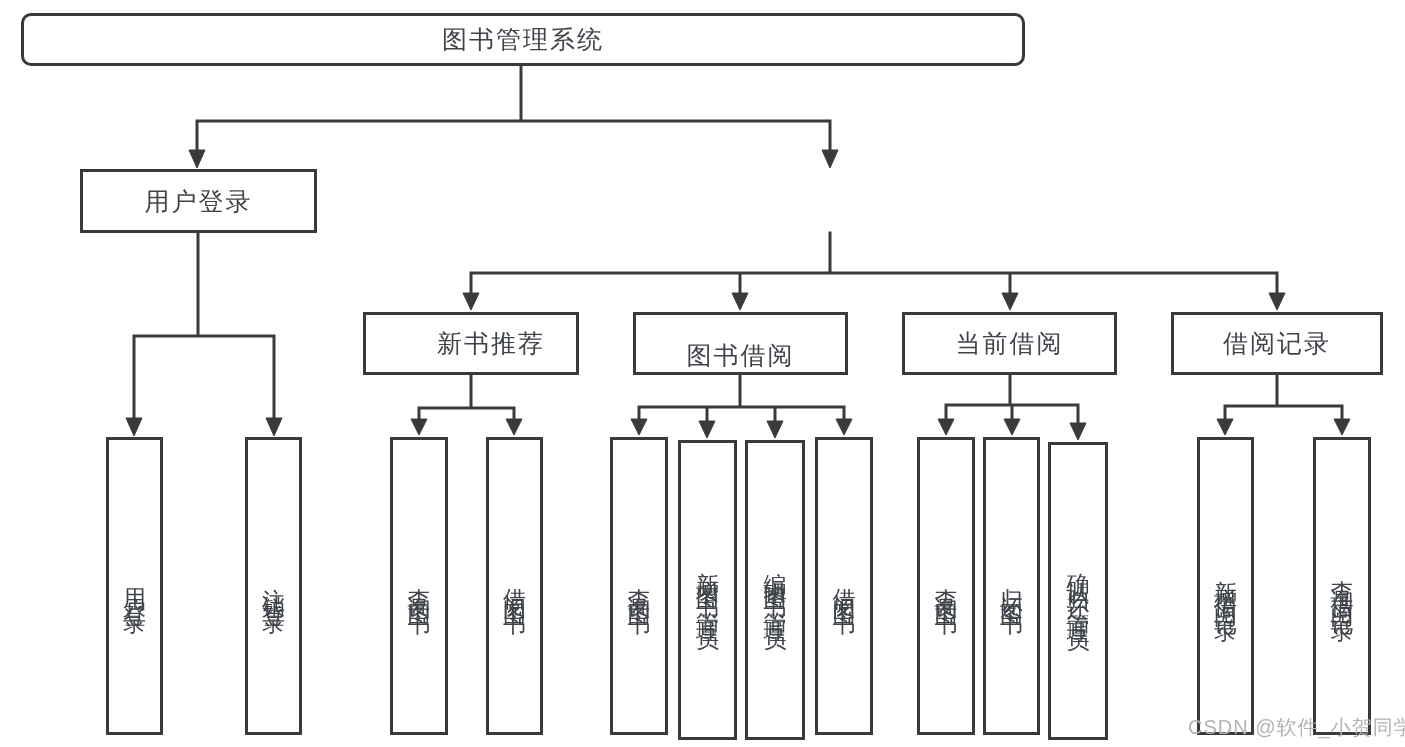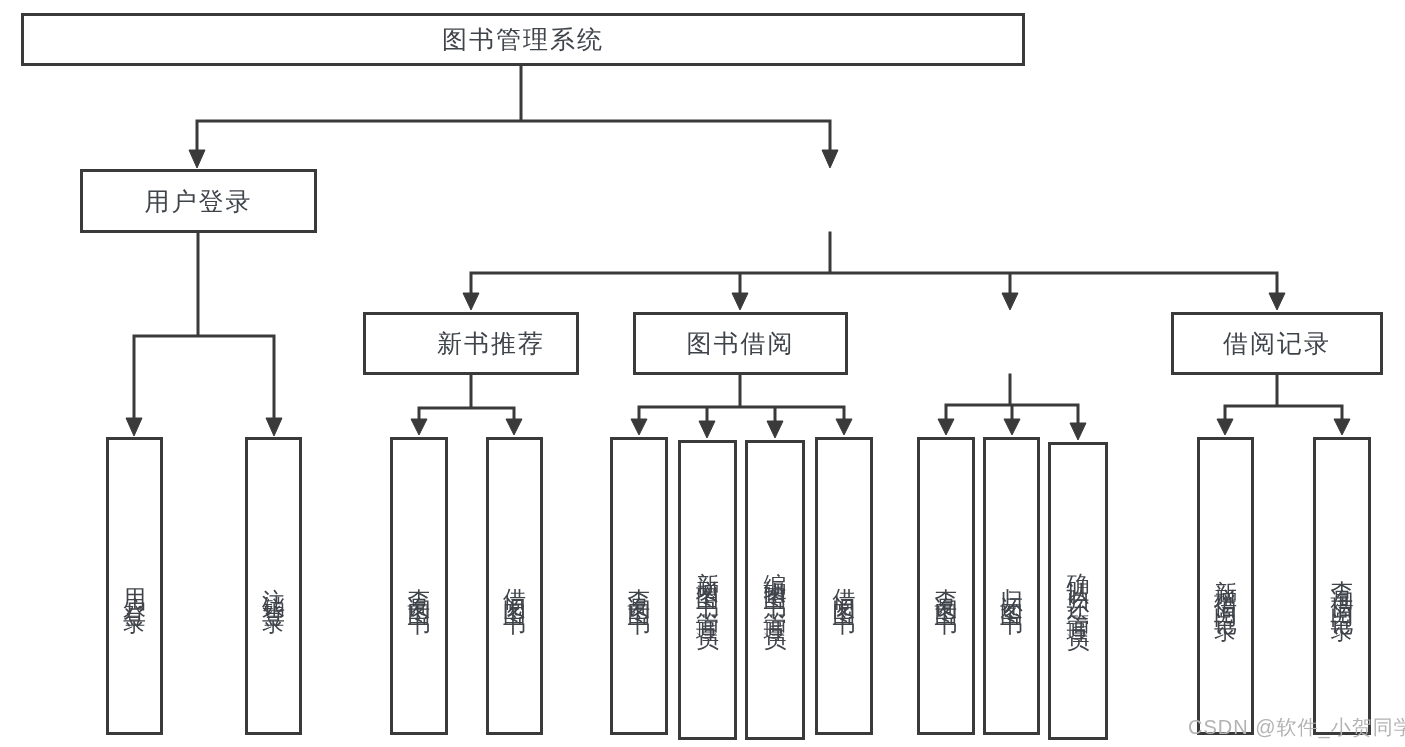--- a/index.html
+++ b/index.html
@@ -89,33 +89,36 @@
       <polygon points="1004,419 1020,419 1012,435"></polygon>
       <polygon points="1070,423 1086,423 1078,440"></polygon>
     </g>
     <g>
       <path d="M1277 375 V406 M1225 406 H1342 M1225 406 V421 M1342 406 V421"></path>
       <polygon points="1217,419 1233,419 1225,435"></polygon>
       <polygon points="1334,419 1350,419 1342,435"></polygon>
     </g>
   </svg>
 
-  <div class="node hbox" style="left:21px; top:13px; width:1004px; height:53px;">
+  <div class="node hbox" style="left:21px; top:13px; width:1004px; height:53px;border-radius:10px;">
     <span class="lbl">图书管理系统</span>
   </div>
 
   <div class="node hbox" style="left:80px; top:169px; width:237px; height:64px;">
     <span class="lbl">用户登录</span>
   </div>
 
   <div class="node hbox" style="left:363px; top:312px; width:216px; height:63px;padding-left:40px;">
     <span class="lbl">新书推荐</span>
   </div>
-  <div class="node hbox" style="left:633px; top:312px; width:215px; height:63px;">
+  <div class="node hbox" style="left:633px; top:312px; width:215px; height:63px;align-items:flex-end;">
     <span class="lbl">图书借阅</span>
+  </div>
+  <div class="node hbox" style="left:902px; top:312px; width:215px; height:63px;">
+    <span class="lbl">当前借阅</span>
   </div>
   <div class="node hbox" style="left:1171px; top:312px; width:212px; height:63px;">
     <span class="lbl">借阅记录</span>
   </div>
 
   <div class="node vbox" style="left:106px; top:437px; width:57px; height:298px;">
     <span class="lbl">用户登录</span>
   </div>
   <div class="node vbox" style="left:245px; top:437px; width:57px; height:298px;">
     <span class="lbl">注销登录</span>

